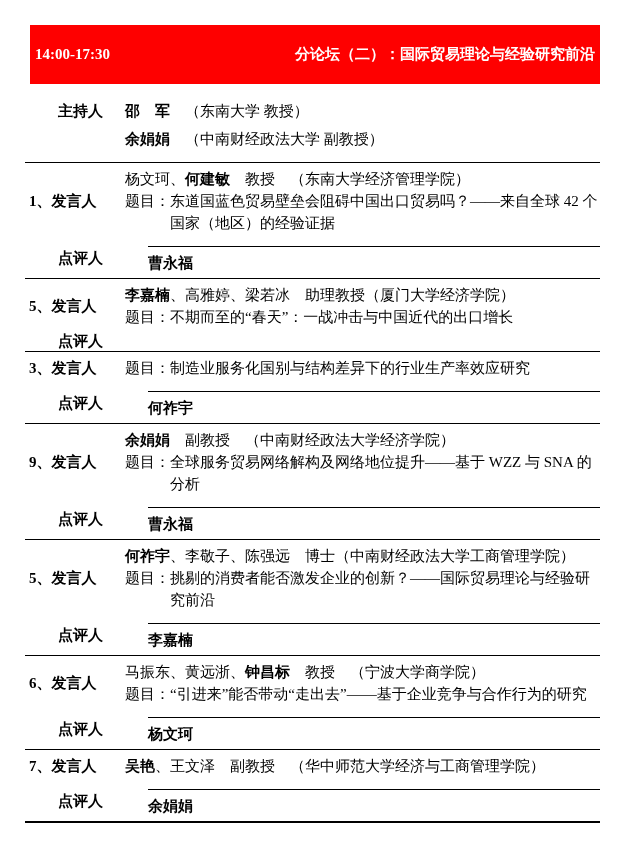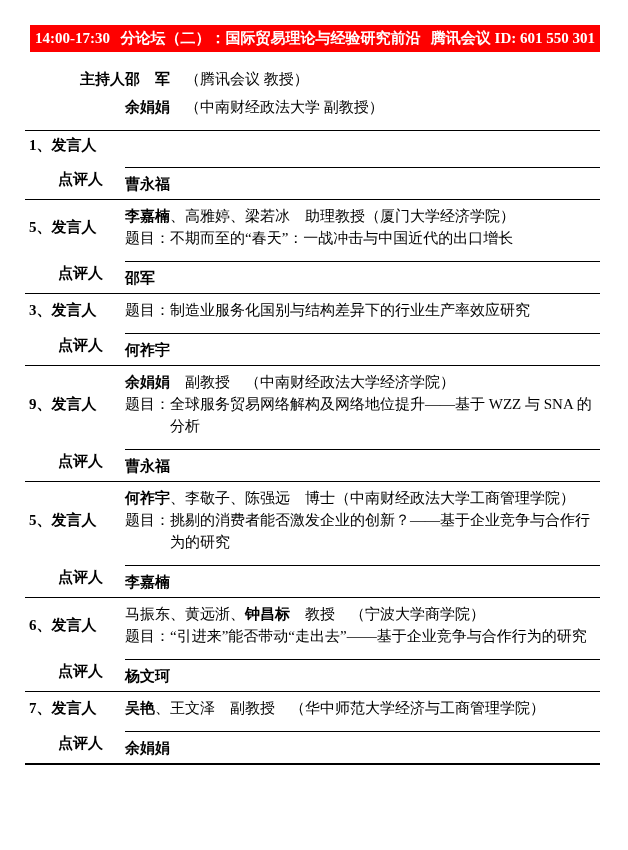--- a/index.html
+++ b/index.html
@@ -21,21 +21,21 @@
   .header-bar {
     background: #fe0000;
     color: #ffffff;
     font-weight: bold;
     font-size: 15px;
     height: 27px;
     line-height: 27px;
     display: flex;
     justify-content: space-between;
     align-items: center;
-    padding: 0 5px;
+    padding: 16px 5px;
     white-space: nowrap;
     margin-left: 5px;
   }
   .header-bar span { display: inline-block; }
   
   .host-block {
     padding: 13px 0 9px 0;
     border-bottom: 1px solid #000;
   }
   .host-row {
@@ -44,21 +44,20 @@
     font-size: 15px;
   }
   .label-col {
     width: 100px;
     flex-shrink: 0;
     box-sizing: border-box;
   }
   .sub-label {
     padding-left: 33px;
     font-weight: bold;
-    text-align: right;
   }
   .num-label {
     padding-left: 4px;
     font-weight: normal;
   }
   .content-col { flex: 1; min-width: 0; }
   .b { font-weight: bold; text-align: center; }
   
   .section { border-bottom: 1px solid #000; font-size: 15px; }
   .section.last { border-bottom: 2px solid #000; }
@@ -67,76 +66,78 @@
     align-items: center;
     padding: 5px 0 4px 0;
   }
   .speaker-row .label-col { align-self: center; font-weight: bold; }
   .speaker-block { line-height: 22px; }
   .speaker-line { }
   .paper-title {
     margin-left: 3em;
     text-indent: -3em;
   }
-  .commenter-row { display: flex; }
+  .commenter-row { display: flex; gap: 23px; }
   .commenter-row .content-col {
     border-top: 1px solid #000;
     padding: 6px 0 5px 0;
     line-height: 20px;
     margin-top: 8px;
   }
   .commenter-row .label-col {
     display: flex;
     align-items: center;
   }
   .commenter-name { font-weight: bold; }
 </style>
 </head>
 <body>
 
 <div class="page">
 
   <div class="header-bar" style="background: rgb(254, 0, 0); color: rgb(255, 255, 255);">
     <span>14:00-17:30</span>
     <span>分论坛（二）：国际贸易理论与经验研究前沿</span>
-    <span>腾讯会议 ID: 601 550 301</span>
   </div>
 
   <div class="host-block">
     <div class="host-row">
       <div class="label-col sub-label">主持人</div>
-      <div class="content-col"><span class="b">邵　军</span>　<span>（腾讯会议 教授）</span></div>
+      <div class="content-col"><span class="b">邵　军</span>　<span>（东南大学 教授）</span></div>
     </div>
     <div class="host-row">
       <div class="label-col"></div>
       <div class="content-col"><span class="b">余娟娟</span>　<span>（中南财经政法大学 副教授）</span></div>
     </div>
   </div>
 
   <div class="section">
     <div class="speaker-row">
       <div class="label-col num-label">1、发言人</div>
+      <div class="content-col speaker-block">
+        <div class="speaker-line"><span>杨文珂、</span><span class="b">何建敏</span><span>　教授　（东南大学经济管理学院）</span></div>
+        <div class="paper-title">题目：东道国蓝色贸易壁垒会阻碍中国出口贸易吗？——来自全球 42 个国家（地区）的经验证据</div>
+      </div>
     </div>
     <div class="commenter-row">
       <div class="label-col sub-label">点评人</div>
       <div class="content-col"><span class="commenter-name">曹永福</span></div>
     </div>
   </div>
 
   <div class="section">
     <div class="speaker-row">
       <div class="label-col num-label">5、发言人</div>
       <div class="content-col speaker-block">
         <div class="speaker-line"><span class="b">李嘉楠</span><span>、高雅婷、梁若冰　助理教授（厦门大学经济学院）</span></div>
         <div class="paper-title">题目：不期而至的“春天”：一战冲击与中国近代的出口增长</div>
       </div>
     </div>
     <div class="commenter-row">
       <div class="label-col sub-label">点评人</div>
-      <div class="content-col"><span class="commenter-name">邵军</span></div>
     </div>
   </div>
 
   <div class="section">
     <div class="speaker-row">
       <div class="label-col num-label">3、发言人</div>
       <div class="content-col speaker-block">
         <div class="paper-title">题目：制造业服务化国别与结构差异下的行业生产率效应研究</div>
       </div>
     </div>
@@ -158,21 +159,21 @@
       <div class="label-col sub-label">点评人</div>
       <div class="content-col"><span class="commenter-name">曹永福</span></div>
     </div>
   </div>
 
   <div class="section">
     <div class="speaker-row">
       <div class="label-col num-label">5、发言人</div>
       <div class="content-col speaker-block">
         <div class="speaker-line"><span class="b">何祚宇</span><span>、李敬子、陈强远　博士（中南财经政法大学工商管理学院）</span></div>
-        <div class="paper-title">题目：挑剔的消费者能否激发企业的创新？——基于企业竞争与合作行为的研究</div>
+        <div class="paper-title">题目：挑剔的消费者能否激发企业的创新？——国际贸易理论与经验研究前沿</div>
       </div>
     </div>
     <div class="commenter-row">
       <div class="label-col sub-label">点评人</div>
       <div class="content-col"><span class="commenter-name">李嘉楠</span></div>
     </div>
   </div>
 
   <div class="section">
     <div class="speaker-row">

